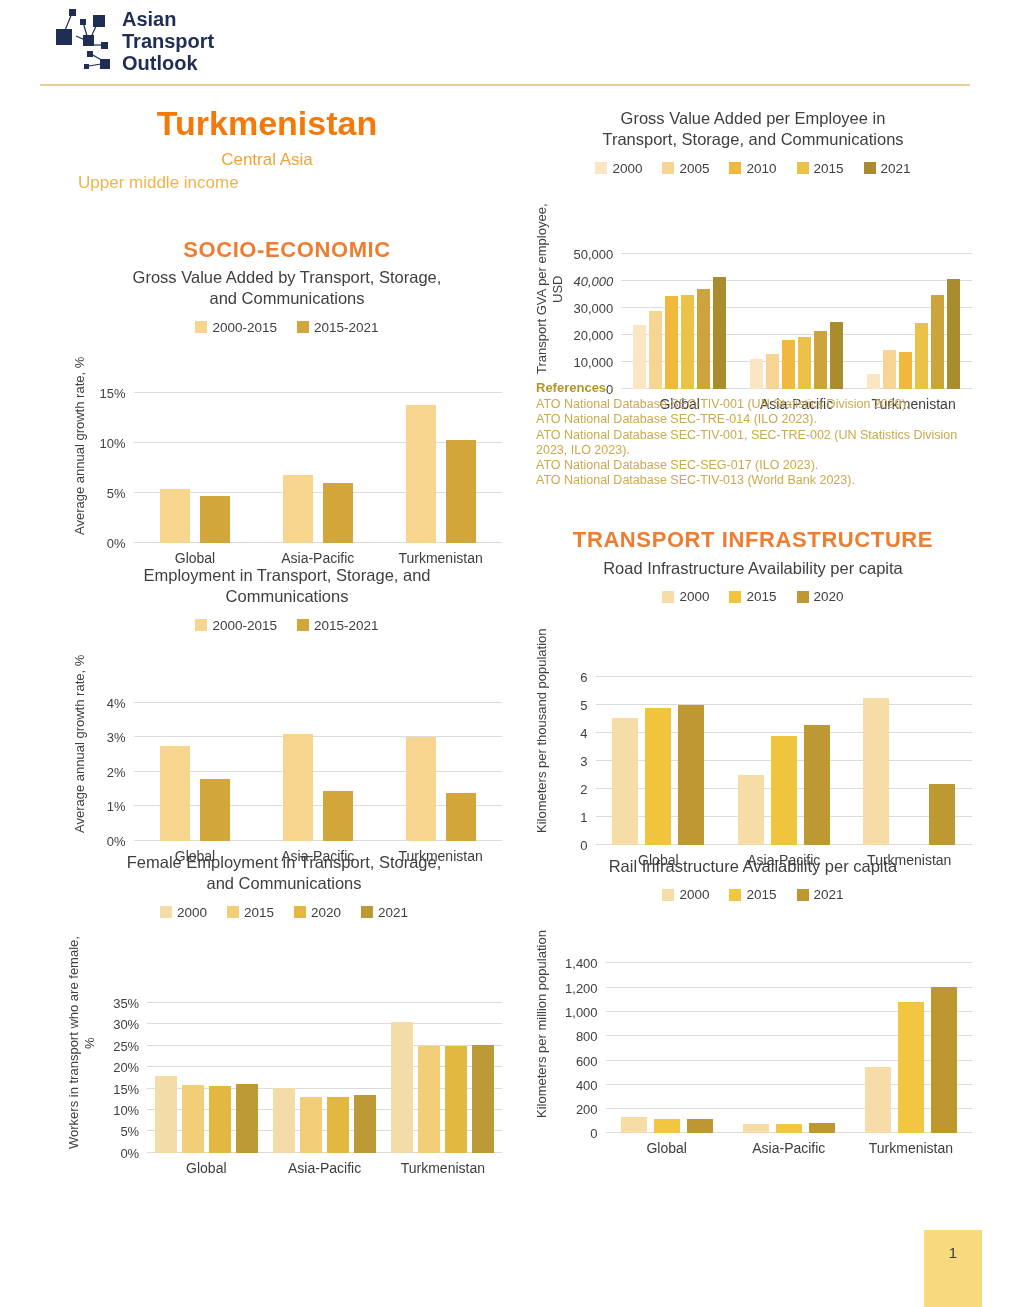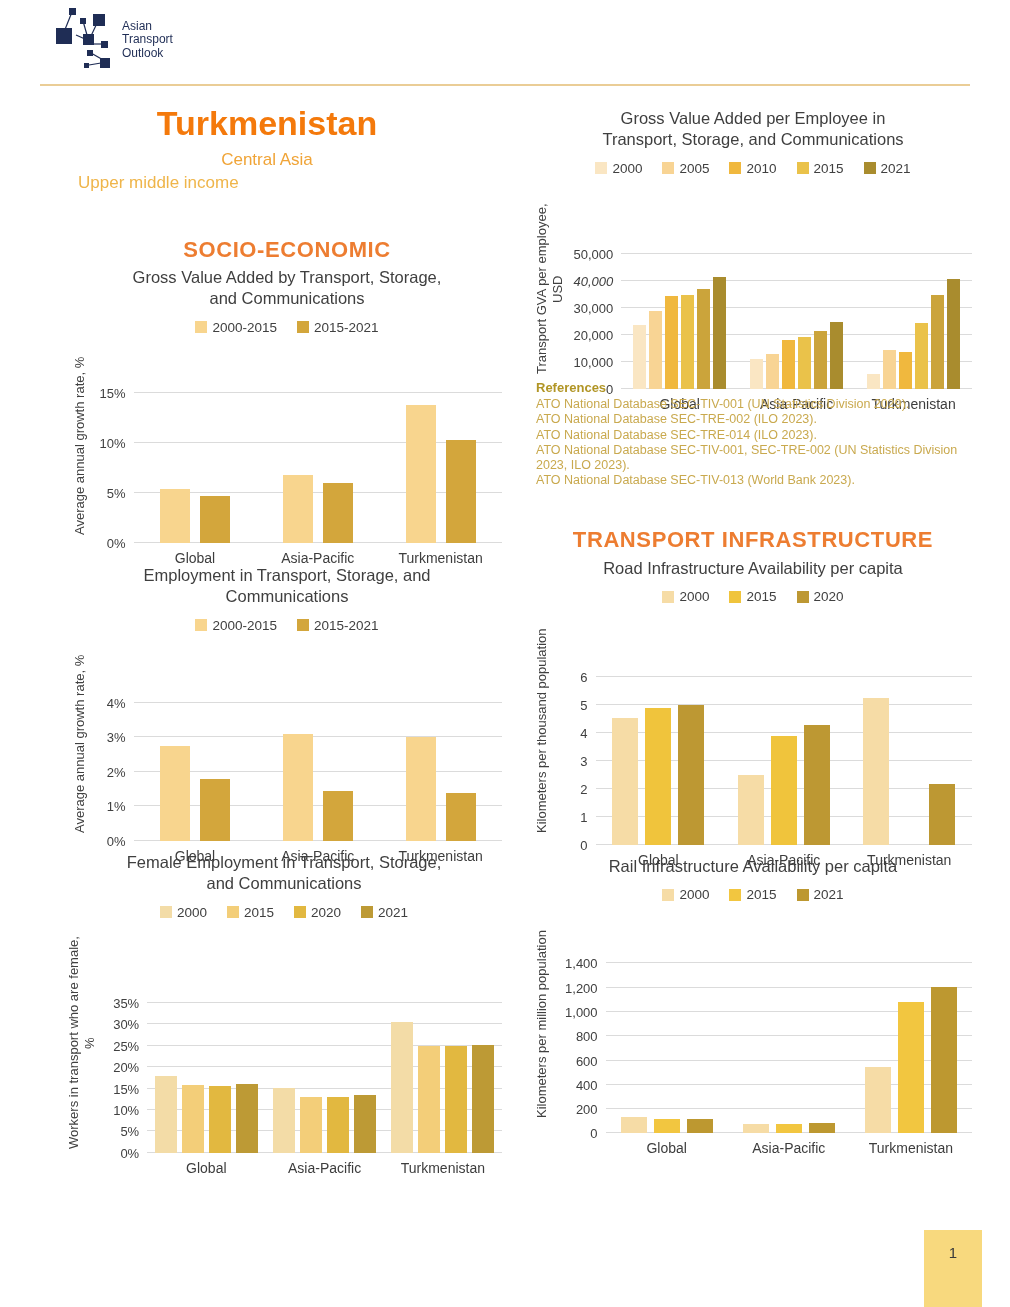--- a/index.html
+++ b/index.html
@@ -2,21 +2,21 @@
 <html><head>
 <meta charset="utf-8">
 <style>
   html,body{margin:0;padding:0;}
   body{
     width:1010px;height:1307px;position:relative;background:#ffffff;
     font-family:"Liberation Sans", sans-serif;color:#404040;overflow:hidden;
   }
   
   .logo{position:absolute;left:56px;top:8px;display:flex;align-items:center;gap:8px;}
-  .logo-text{font-size:12px;font-weight:400;color:#1F2D55;line-height:1.1;}
+  .logo-text{font-size:20px;font-weight:700;color:#1F2D55;line-height:1.1;}
   .divider{position:absolute;left:40px;top:84px;width:930px;height:2px;background:#EACD96;}
   
   .page-title{position:absolute;left:78px;top:104px;width:378px;text-align:center;
     font-size:34px;font-weight:700;color:#F4790B;}
   .subtitle-region{position:absolute;left:78px;top:150px;width:378px;text-align:center;
     font-size:17px;color:#F0A437;}
   .subtitle-income{position:absolute;left:78px;top:173px;width:378px;text-align:left;
     font-size:17px;color:#EFB54A;}
   .section-heading{position:absolute;text-align:center;font-size:22px;font-weight:700;
     color:#ED7D31;letter-spacing:.6px;}
@@ -465,21 +465,21 @@
         <div class="x-label">Global</div>
         <div class="x-label">Asia-Pacific</div>
         <div class="x-label">Turkmenistan</div>
       </div>
   </div>
 </section>
 
 <div class="references">
   <h4>References</h4>
   <div>ATO National Database SEC-TIV-001 (UN Statistics Division 2029).</div>
-  <div>ATO National Database SEC-TRE-002 (ILO 2023).</div>
   <div>ATO National Database SEC-TRE-014 (ILO 2023).</div>
   <div>ATO National Database SEC-TIV-001, SEC-TRE-002 (UN Statistics Division 2023, ILO 2023).</div>
+  <div>ATO National Database SEC-SEG-017 (ILO 2023).</div>
   <div>ATO National Database SEC-TIV-013 (World Bank 2023).</div>
 </div>
 
 <div class="page-tab">
   <span>1</span>
 </div>
 
 </body></html>

